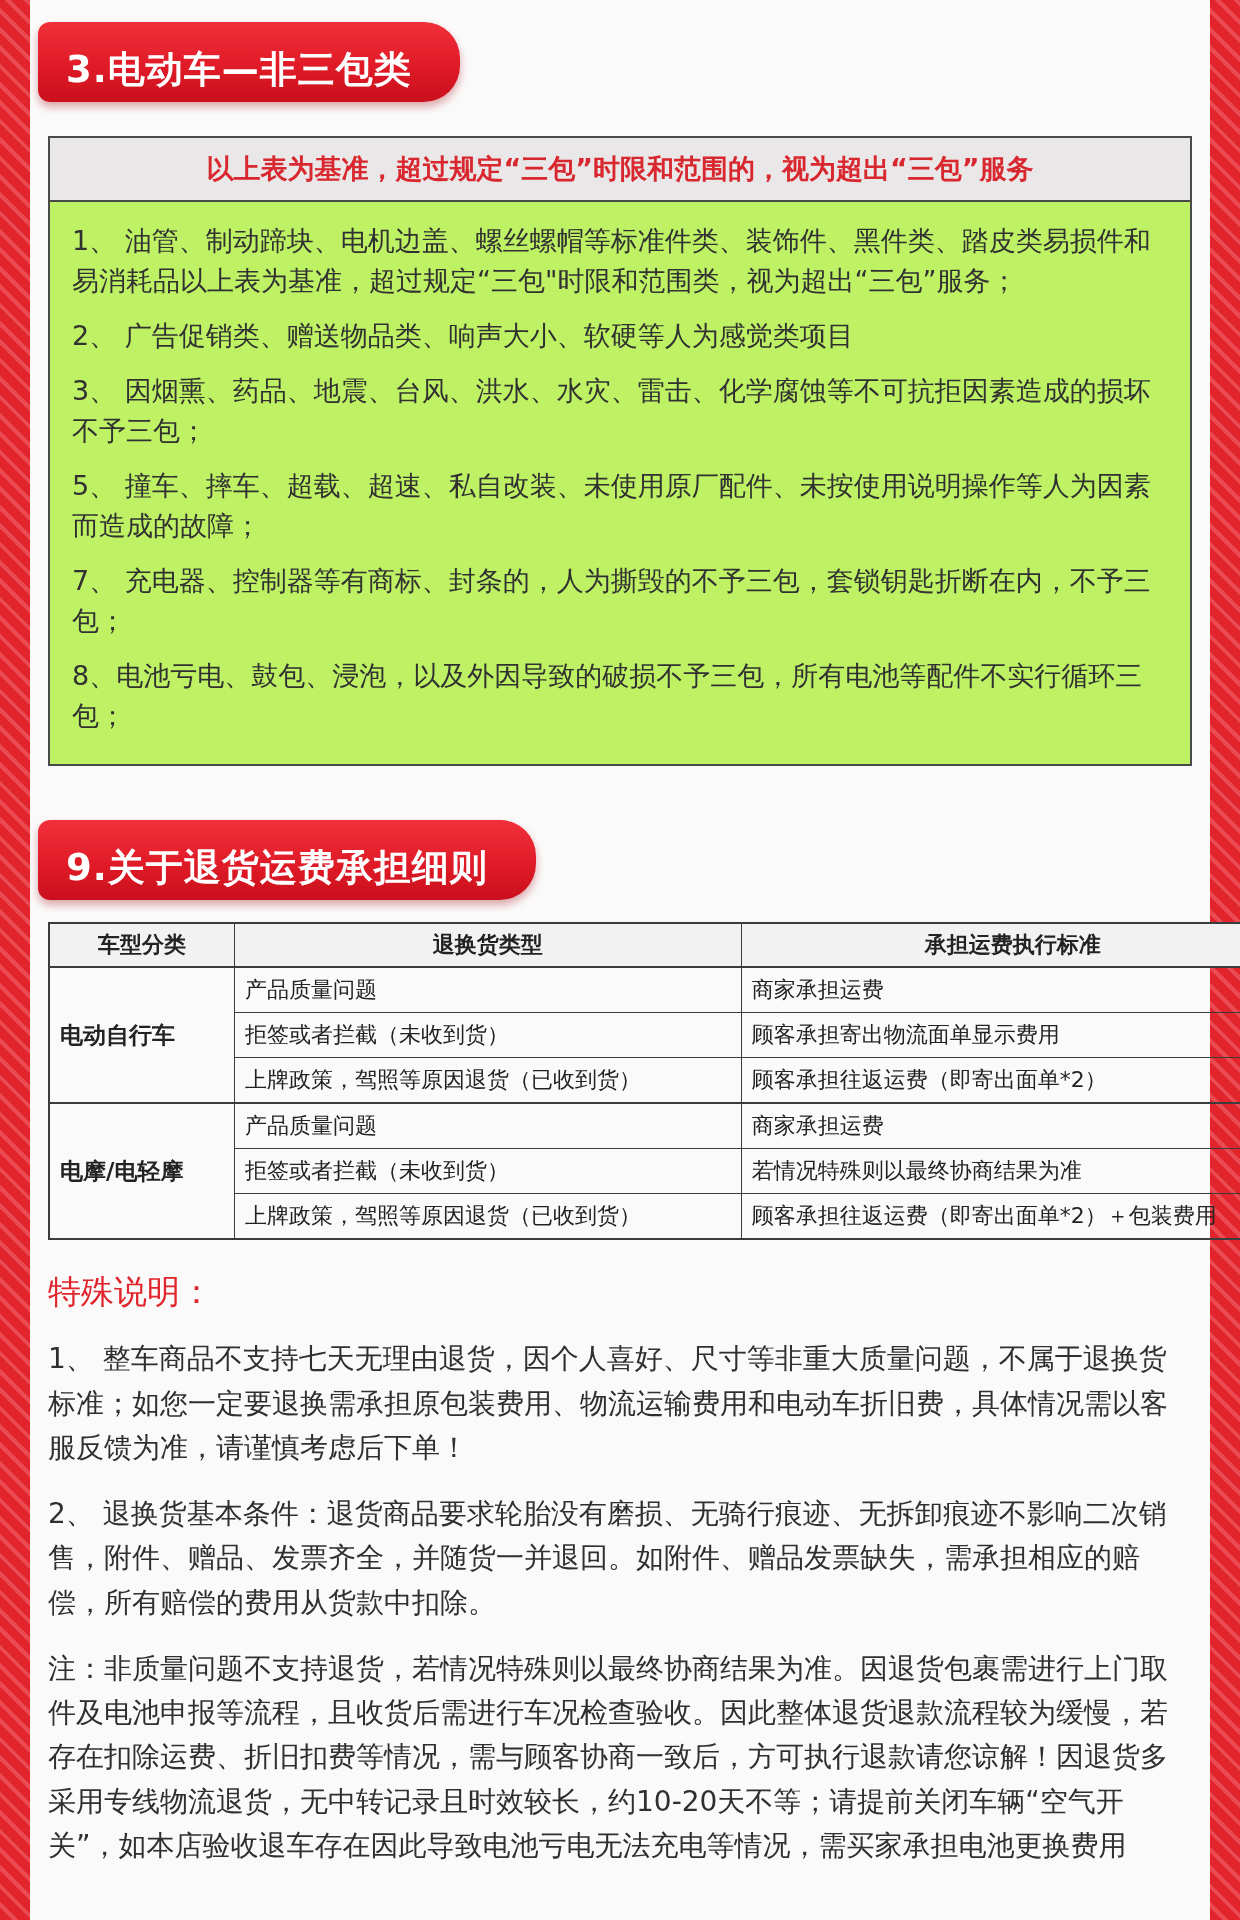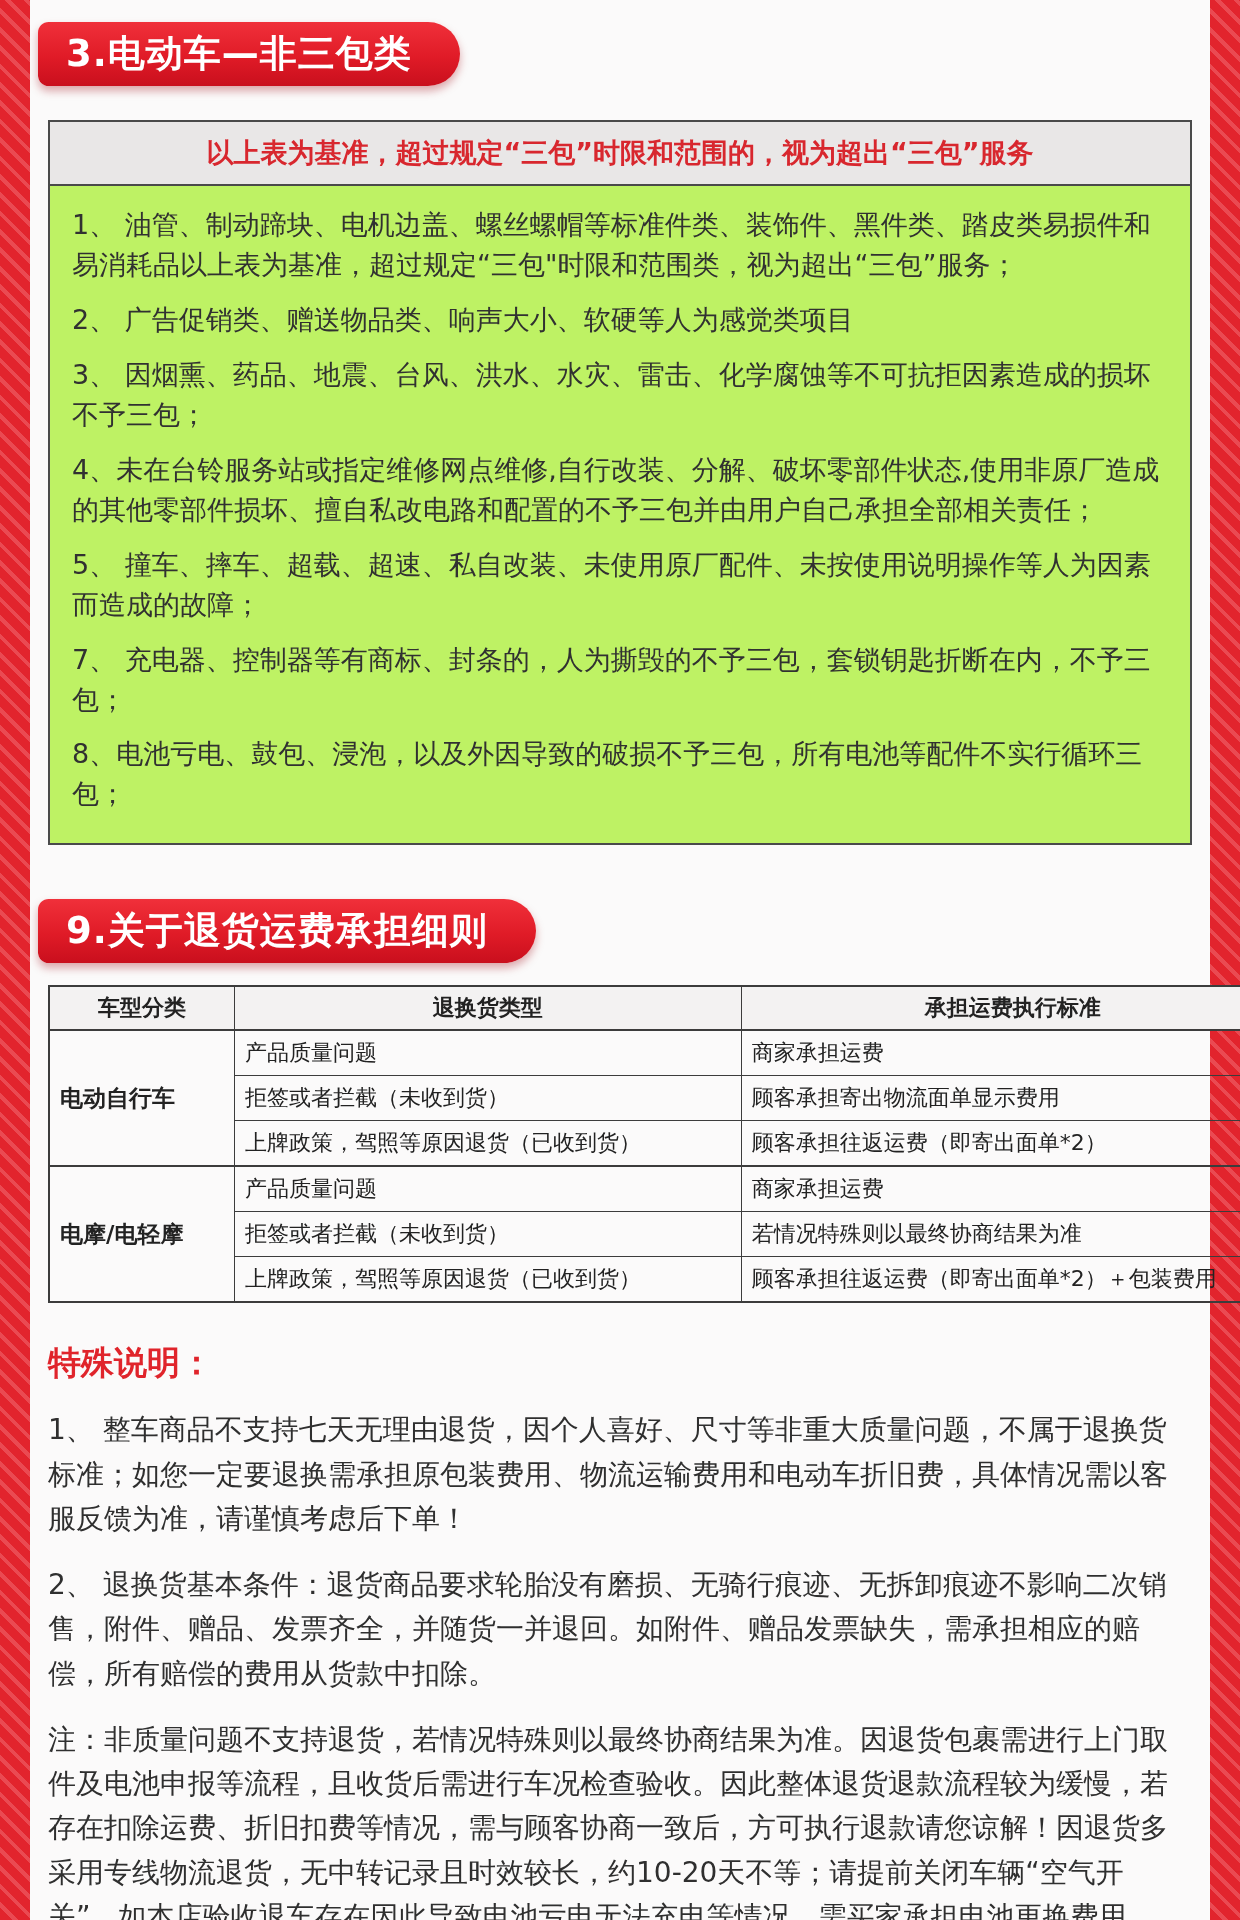--- a/index.html
+++ b/index.html
@@ -13,21 +13,21 @@
     background:repeating-linear-gradient(45deg,#e2242d 0px,#e2242d 9px,#ea4a52 9px,#ea4a52 13px);
   }
   .stripe-left{left:0;}
   .stripe-right{right:0;}
   .content{position:absolute;left:30px;right:30px;top:0;z-index:1;padding-top:22px;}
 
   .badge{
     display:inline-block;margin-left:8px;
     background:linear-gradient(180deg,#f0303a 0%,#e01b27 55%,#c90f1d 100%);
     color:#ffffff;font-weight:bold;font-size:37px;line-height:64px;height:64px;
-    padding:0 48px 0 28px;border-radius:12px 36px 36px 12px;
+    padding:16px 48px 0 28px;border-radius:12px 36px 36px 12px;
     box-shadow:0 5px 9px rgba(160,10,20,0.35);
     letter-spacing:1px;
   }
   .badge-sec4{margin-top:54px;}
 
   .policy-box{
     margin:34px 18px 0;border:2px solid #4a4a4a;background:#bef264;
   }
   .policy-box-header{
     background:#e9e7e7;border-bottom:2px solid #4a4a4a;
@@ -50,21 +50,21 @@
   .freight-table th{
     font-weight:bold;text-align:center;background:#f3f2f2;padding:6px 4px;
     border-bottom:2.5px solid #3c3c3c;
   }
   .freight-table td.cat{
     font-weight:bold;font-size:23px;
   }
   .freight-table tr.group-start td{border-top:2.5px solid #3c3c3c;}
 
   .special-title{
-    color:#e0242b;font-size:33px;font-weight:bold;margin:38px 18px 6px;
+    color:#e0242b;font-size:33px;font-weight:normal;margin:30px 18px 6px;
   }
   .special-text{
     font-size:28px;line-height:1.58;color:#2f2f2f;margin:22px 18px;
   }
 </style>
 </head>
 <body>
 
 <div class="stripe stripe-left"></div>
 <div class="stripe stripe-right"></div>
@@ -74,21 +74,20 @@
   <div class="badge">
     <span>3.电动车—非三包类</span>
   </div>
 
   <div class="policy-box">
     <div class="policy-box-header">以上表为基准，超过规定“三包”时限和范围的，视为超出“三包”服务</div>
     <div class="policy-box-body">
       <p>1、 油管、制动蹄块、电机边盖、螺丝螺帽等标准件类、装饰件、黑件类、踏皮类易损件和易消耗品以上表为基准，超过规定“三包"时限和范围类，视为超出“三包”服务；</p>
       <p>2、 广告促销类、赠送物品类、响声大小、软硬等人为感觉类项目</p>
       <p>3、 因烟熏、药品、地震、台风、洪水、水灾、雷击、化学腐蚀等不可抗拒因素造成的损坏不予三包；</p>
-      <p>4、未在台铃服务站或指定维修网点维修,自行改装、分解、破坏零部件状态,使用非原厂造成的其他零部件损坏、擅自私改电路和配置的不予三包并由用户自己承担全部相关责任；</p>
       <p>5、 撞车、摔车、超载、超速、私自改装、未使用原厂配件、未按使用说明操作等人为因素而造成的故障；</p>
       <p>7、 充电器、控制器等有商标、封条的，人为撕毁的不予三包，套锁钥匙折断在内，不予三包；</p>
       <p>8、电池亏电、鼓包、浸泡，以及外因导致的破损不予三包，所有电池等配件不实行循环三包；</p>
     </div>
   </div>
 
   <div class="badge badge-sec4">
     <span>9.关于退货运费承担细则</span>
   </div>
 

